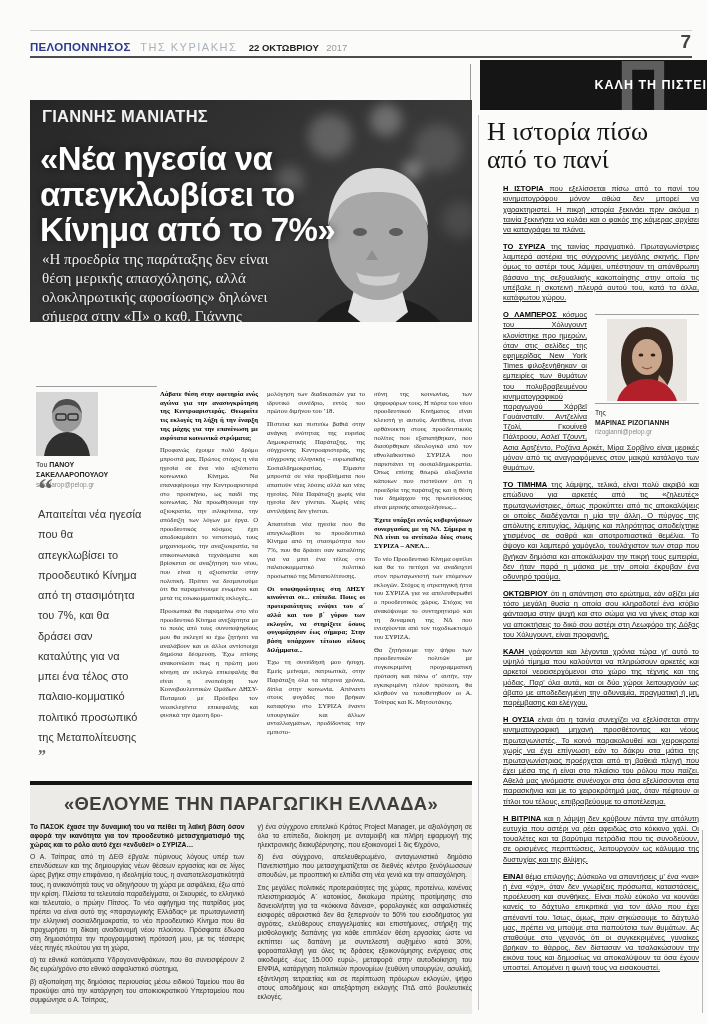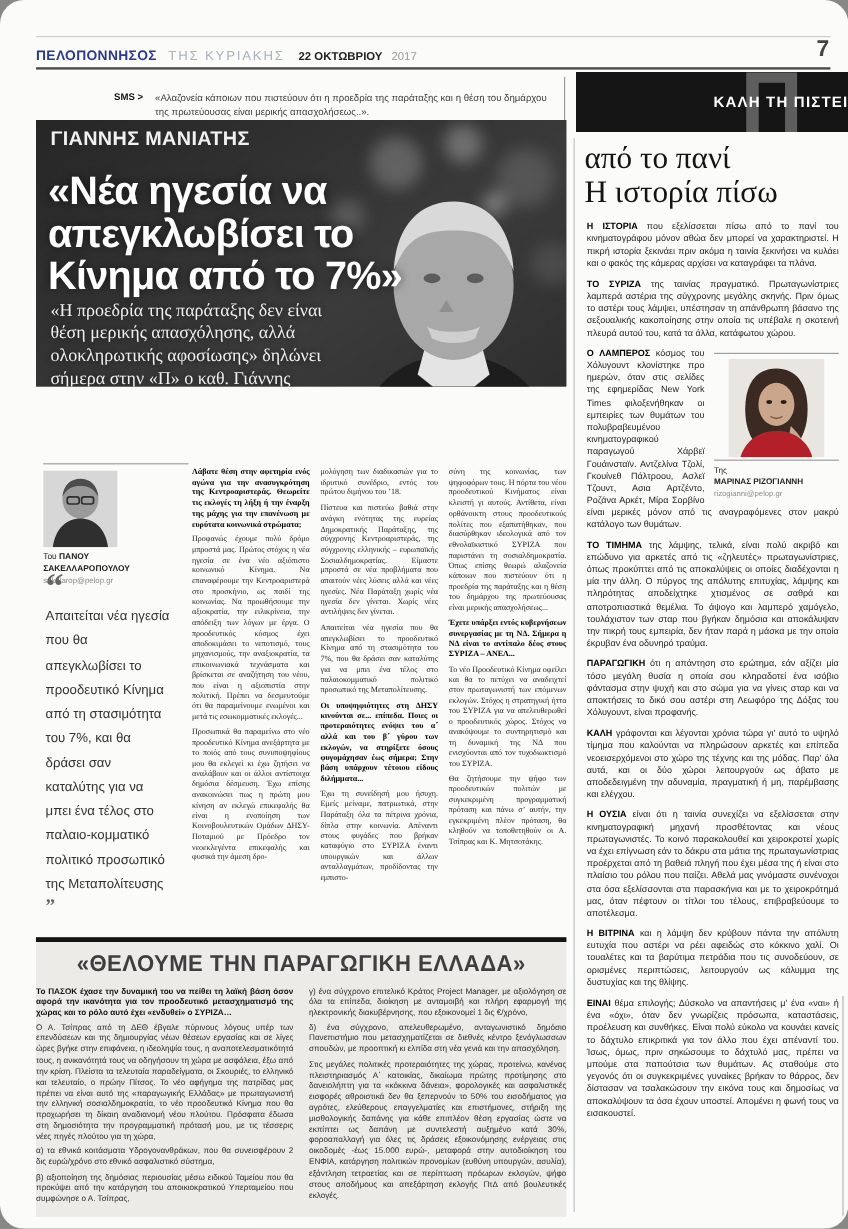--- a/index.html
+++ b/index.html
@@ -1,17 +1,17 @@
 <!DOCTYPE html>
 <html><head>
 <meta charset="utf-8">
 <style>
   html,body{margin:0;padding:0;background:#888;}
   .page{position:relative;width:707px;height:1024px;background:#fbfbf9;overflow:hidden;
-        font-family:"Liberation Sans",sans-serif;color:#222;margin:0 auto;border-radius:20px;}
+        font-family:"Liberation Sans",sans-serif;color:#222;margin:0 auto;}
   
   .rule-top{position:absolute;left:30px;right:15px;top:30px;border-top:1px solid #cfcfcf;}
   .masthead{position:absolute;left:30px;top:37px;white-space:nowrap;}
   .mh-brand{font-weight:bold;font-size:11.5px;color:#2b3a8f;letter-spacing:.3px;}
   .mh-edition{font-size:11px;color:#a9b2bd;letter-spacing:1.5px;margin-left:5px;}
   .mh-date{font-weight:bold;font-size:9.5px;color:#222;margin-left:7px;}
   .mh-year{font-size:9.5px;color:#9a9a9a;margin-left:3px;}
   .pageno{position:absolute;right:16px;top:31px;font-size:19px;font-weight:bold;color:#444;}
   .rule-bottom{position:absolute;left:30px;right:15px;top:56px;border-top:2px solid #4c4c4c;}
   
@@ -57,21 +57,21 @@
   .bottom-cols{display:flex;gap:13px;}
   .bcol{flex:1;font-size:6.8px;line-height:1.34;text-align:justify;color:#2a2a2a;}
   .bcol p{margin:0 0 3px 0;}
   .bcol p.blead{font-weight:bold;color:#111;}
   
   .divider-main{position:absolute;left:478px;top:115px;height:895px;border-left:1px solid #c4c4c4;}
   .divider-right{position:absolute;right:4px;top:830px;height:183px;border-left:1px solid #b5b5b5;}
   .opinion{position:absolute;left:487px;top:118px;width:212px;}
   .op-title{font-family:"Liberation Serif",serif;font-size:26px;line-height:1.08;color:#141414;margin-bottom:10px;}
   .op-title span{display:block;}
-  .op-body p{font-size:7.5px;line-height:1.36;text-align:justify;color:#242424;margin:0 0 7px 2px;}
+  .op-body p{font-size:7.5px;line-height:1.36;text-align:justify;color:#242424;margin:0 0 7px 16px;text-decoration:underline;}
   .op-body .lead{font-weight:bold;color:#000;}
   .op-inset{float:right;width:104px;margin:2px 0 4px 8px;}
   .op-inset .hr{border-top:1px solid #9e9e9e;margin:2px 0 4px 0;}
   .op-inset-cap{font-size:6.8px;line-height:1.4;color:#222;margin-top:3px;}
   .op-inset-cap .nm{font-weight:bold;}
   .op-inset-cap .em{color:#8a8a8a;font-size:6.4px;}
 </style>
 </head>
 <body>
 
@@ -80,24 +80,20 @@
   <div class="rule-top"></div>
   <div class="masthead">
     <span class="mh-brand">ΠΕΛΟΠΟΝΝΗΣΟΣ</span>
     <span class="mh-edition">ΤΗΣ ΚΥΡΙΑΚΗΣ</span>
     <span class="mh-date">22 ΟΚΤΩΒΡΙΟΥ</span>
     <span class="mh-year">2017</span>
   </div>
   <div class="pageno">7</div>
   <div class="rule-bottom"></div>
 
-  <div class="sms">
-    <span class="sms-label">SMS &gt;</span>
-    <span class="sms-quote">«Αλαζονεία κάποιων που πιστεύουν ότι η προεδρία της παράταξης και η θέση του δημάρχου της πρωτεύουσας είναι μερικής απασχολήσεως..».</span>
-  </div>
   <div class="sms-divider"></div>
 
   <div class="kali-box">
     <div class="kali-pi">Π</div>
     <div class="kali-label">ΚΑΛΗ ΤΗ ΠΙΣΤΕΙ</div>
   </div>
 
   <div class="hero">
     <svg width="442" height="288" viewBox="0 0 442 288">
       <defs>
@@ -194,22 +190,22 @@
         <p>Στις μεγάλες πολιτικές προτεραιότητες της χώρας, προτείνω, κανένας πλειστηριασμός Α΄ κατοικίας, δικαίωμα πρώτης προτίμησης στο δανειολήπτη για τα «κόκκινα δάνεια», φορολογικές και ασφαλιστικές εισφορές αθροιστικά δεν θα ξεπερνούν το 50% του εισοδήματος για αγρότες, ελεύθερους επαγγελματίες και επιστήμονες, στήριξη της μισθολογικής δαπάνης για κάθε επιπλέον θέση εργασίας ώστε να εκπίπτει ως δαπάνη με συντελεστή αυξημένο κατά 30%, φοροαπαλλαγή για όλες τις δράσεις εξοικονόμησης ενέργειας στις οικοδομές -έως 15.000 ευρώ-, μεταφορά στην αυτοδιοίκηση του ΕΝΦΙΑ, κατάργηση πολιτικών προνομίων (ευθύνη υπουργών, ασυλία), εξάντληση τετραετίας και σε περίπτωση πρόωρων εκλογών, ψήφο στους αποδήμους και απεξάρτηση εκλογής ΠτΔ από βουλευτικές εκλογές.</p>
       </div>
     </div>
   </div>
 
   <div class="divider-main"></div>
   <div class="divider-right"></div>
 
   <div class="opinion">
     <div class="op-title">
+      <span>Η ιστορία πίσω</span>
       <span>από το πανί</span>
-      <span>Η ιστορία πίσω</span>
     </div>
     <div class="op-body">
       <p>
         <span class="lead">Η ΙΣΤΟΡΙΑ</span><span> που εξελίσσεται πίσω από το πανί του κινηματογράφου μόνον αθώα δεν μπορεί να χαρακτηριστεί. Η πικρή ιστορία ξεκινάει πριν ακόμα η ταινία ξεκινήσει να κυλάει και ο φακός της κάμερας αρχίσει να καταγράφει τα πλάνα.</span>
       </p>
       <p>
         <span class="lead">ΤΟ ΣΥΡΙΖΑ</span><span> της ταινίας πραγματικό. Πρωταγωνίστριες λαμπερά αστέρια της σύγχρονης μεγάλης σκηνής. Πριν όμως το αστέρι τους λάμψει, υπέστησαν τη απάνθρωπη βάσανο της σεξουαλικής κακοποίησης στην οποία τις υπέβαλε η σκοτεινή πλευρά αυτού του, κατά τα άλλα, κατάφωτου χώρου.</span>
       </p>
       <p>
         <span class="op-inset" style="display:block;">
@@ -230,24 +226,24 @@
             <span class="nm">ΜΑΡΙΝΑΣ ΡΙΖΟΓΙΑΝΝΗ</span><br>
             <span class="em">rizogianni@pelop.gr</span>
           </span>
         </span>
         <span class="lead">Ο ΛΑΜΠΕΡΟΣ</span><span> κόσμος του Χόλυγουντ κλονίστηκε προ ημερών, όταν στις σελίδες της εφημερίδας New York Times φιλοξενήθηκαν οι εμπειρίες των θυμάτων του πολυβραβευμένου κινηματογραφικού παραγωγού Χάρβεϊ Γουάινσταϊν. Αντζελίνα Τζολί, Γκουίνεθ Πάλτροου, Ασλεϊ Τζουντ, Ασια Αρτζέντο, Ροζάνα Αρκέτ, Μίρα Σορβίνο είναι μερικές μόνον από τις αναγραφόμενες στον μακρύ κατάλογο των θυμάτων.</span>
       </p>
       <p>
         <span class="lead">ΤΟ ΤΙΜΗΜΑ</span><span> της λάμψης, τελικά, είναι πολύ ακριβό και επώδυνο για αρκετές από τις «ζηλευτές» πρωταγωνίστριες, όπως προκύπτει από τις αποκαλύψεις οι οποίες διαδέχονται η μία την άλλη. Ο πύργος της απόλυτης επιτυχίας, λάμψης και πληρότητας αποδείχτηκε χτισμένος σε σαθρά και αποτροπιαστικά θεμέλια. Το άψογο και λαμπερό χαμόγελο, τουλάχιστον των σταρ που βγήκαν δημόσια και αποκάλυψαν την πικρή τους εμπειρία, δεν ήταν παρά η μάσκα με την οποία έκρυβαν ένα οδυνηρό τραύμα.</span>
       </p>
       <p>
-        <span class="lead">ΠΑΡΑΓΩΓΙΚΗ</span><span> ότι η απάντηση στο ερώτημα, εάν αξίζει μία τόσο μεγάλη θυσία η οποία σου κληραδοτεί ένα ισόβιο φάντασμα στην ψυχή και στο σώμα για να γίνεις σταρ και να αποκτήσεις το δικό σου αστέρι στη Λεωφόρο της Δόξας του Χόλυγουντ, είναι προφανής.</span>
-      </p>
-      <p>
-        <span class="lead">ΚΑΛΗ</span><span> γράφονται και λέγονται χρόνια τώρα γι' αυτό το υψηλό τίμημα που καλούνται να πληρώσουν αρκετές και επίπεδα νεοεισερχόμενοι στο χώρο της τέχνης και της μόδας. Παρ' όλα αυτά, και οι δύο χώροι λειτουργούν ως άβατο με αποδεδειγμένη την αδυναμία, πραγματική ή μη, παρέμβασης και ελέγχου.</span>
+        <span class="lead">ΟΚΤΩΒΡΙΟΥ</span><span> ότι η απάντηση στο ερώτημα, εάν αξίζει μία τόσο μεγάλη θυσία η οποία σου κληραδοτεί ένα ισόβιο φάντασμα στην ψυχή και στο σώμα για να γίνεις σταρ και να αποκτήσεις το δικό σου αστέρι στη Λεωφόρο της Δόξας του Χόλυγουντ, είναι προφανής.</span>
+      </p>
+      <p>
+        <span class="lead">ΚΑΛΗ</span><span> γράφονται και λέγονται χρόνια τώρα γι' αυτό το υψηλό τίμημα που καλούνται να πληρώσουν αρκετές και αρκετοί νεοεισερχόμενοι στο χώρο της τέχνης και της μόδας. Παρ' όλα αυτά, και οι δύο χώροι λειτουργούν ως άβατο με αποδεδειγμένη την αδυναμία, πραγματική ή μη, παρέμβασης και ελέγχου.</span>
       </p>
       <p>
         <span class="lead">Η ΟΥΣΙΑ</span><span> είναι ότι η ταινία συνεχίζει να εξελίσσεται στην κινηματογραφική μηχανή προσθέτοντας και νέους πρωταγωνιστές. Το κοινό παρακολουθεί και χειροκροτεί χωρίς να έχει επίγνωση εάν το δάκρυ στα μάτια της πρωταγωνίστριας προέρχεται από τη βαθειά πληγή που έχει μέσα της ή είναι στο πλαίσιο του ρόλου που παίζει. Αθελά μας γινόμαστε συνένοχοι στα όσα εξελίσσονται στα παρασκήνια και με το χειροκρότημά μας, όταν πέφτουν οι τίτλοι του τέλους, επιβραβεύουμε το αποτέλεσμα.</span>
       </p>
       <p>
         <span class="lead">Η ΒΙΤΡΙΝΑ</span><span> και η λάμψη δεν κρύβουν πάντα την απόλυτη ευτυχία που αστέρι να ρέει αφειδώς στο κόκκινο χαλί. Οι τουαλέτες και τα βαρύτιμα πετράδια που τις συνοδεύουν, σε ορισμένες περιπτώσεις, λειτουργούν ως κάλυμμα της δυστυχίας και της θλίψης.</span>
       </p>
       <p>
         <span class="lead">ΕΙΝΑΙ</span><span> θέμα επιλογής; Δύσκολο να απαντήσεις μ' ένα «ναι» ή ένα «όχι», όταν δεν γνωρίζεις πρόσωπα, καταστάσεις, προέλευση και συνθήκες. Είναι πολύ εύκολο να κουνάει κανείς το δάχτυλο επικριτικά για τον άλλο που έχει απέναντί του. Ίσως, όμως, πριν σηκώσουμε το δάχτυλό μας, πρέπει να μπούμε στα παπούτσια των θυμάτων. Ας σταθούμε στο γεγονός ότι οι συγκεκριμένες γυναίκες βρήκαν το θάρρος, δεν δίστασαν να τσαλακώσουν την εικόνα τους και δημοσίως να αποκαλύψουν τα όσα έχουν υποστεί. Απομένει η φωνή τους να εισακουστεί.</span>
       </p>

